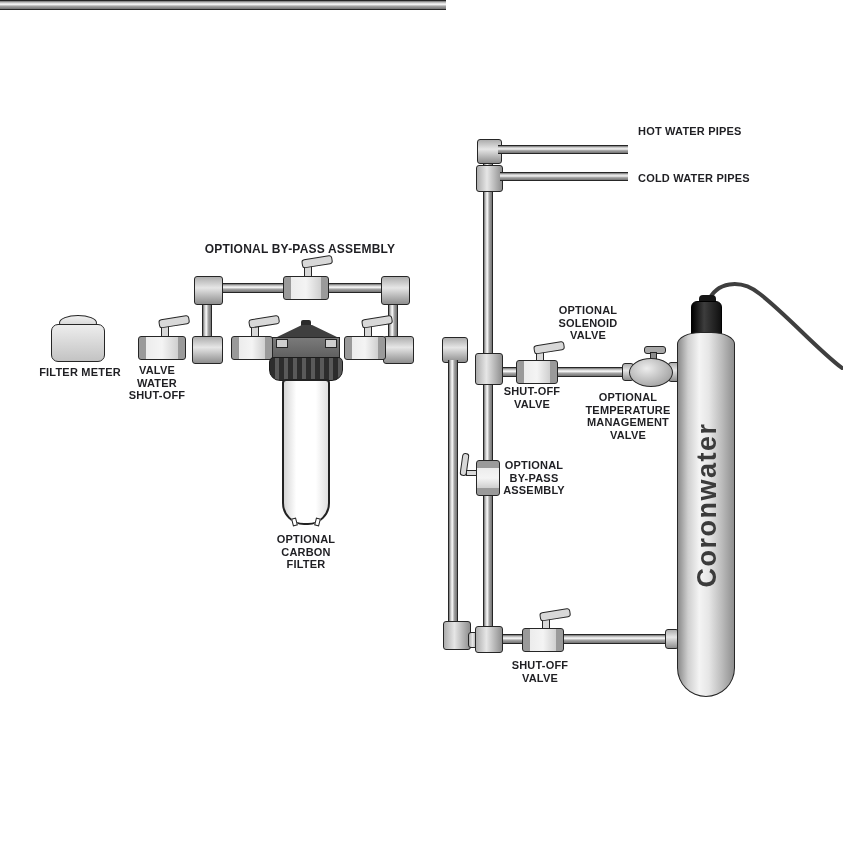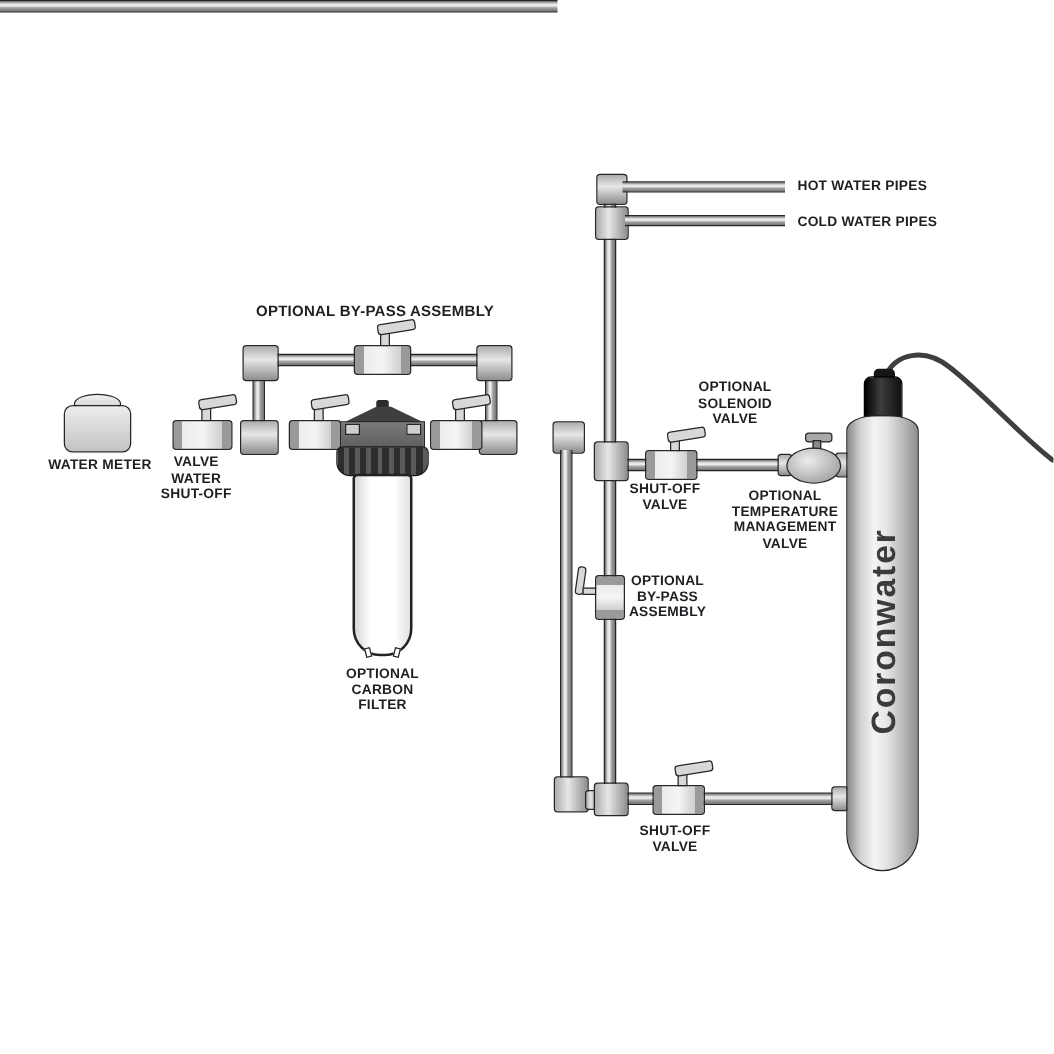--- a/index.html
+++ b/index.html
@@ -96,21 +96,21 @@
 </style>
 </head>
 <body>
 
 <div id="canvas">
 
   <div class="abs pipe-h" style="left:0; top:343; width:446px;"></div>
 
   <div class="abs meter-lid" style="left:59px; top:315px; width:38px; height:16px;"></div>
   <div class="abs meter-body" style="left:51px; top:324px; width:54px; height:38px;"></div>
-  <div class="lbl" style="left:30px; top:366px; width:100px;">WATER METER</div>
+  <div class="lbl" style="left:30px; top:366px; width:100px;">FILTER METER</div>
 
   <div class="handle" style="left:158px; top:315px;">
     <div class="h-stem"></div>
       <div class="h-arm"></div>
   </div>
   <div class="abs valve-body" style="left:138px; top:336px; width:48px; height:24px;"></div>
   <div class="lbl" style="left:112px; top:364px; width:90px;">VALVE
 WATER
 SHUT-OFF</div>
 
@@ -155,21 +155,21 @@
   <div class="abs fitting" style="left:442px; top:337px; width:26px; height:26px;"></div>
   <div class="abs pipe-v" style="left:448px; top:360px; height:268px;"></div>
   <div class="abs fitting-v" style="left:443px; top:621px; width:28px; height:29px;"></div>
   <div class="abs fitting-v" style="left:468px; top:632px; width:11px; height:16px;"></div>
 
   <div class="abs pipe-v" style="left:483px; top:158px; height:474px;"></div>
   <div class="abs fitting" style="left:477px; top:139px; width:25px; height:25px;"></div>
   <div class="abs fitting-v" style="left:476px; top:165px; width:27px; height:27px;"></div>
   <div class="abs pipe-h" style="left:498px; top:145px; width:130px; height:9px;"></div>
   <div class="abs pipe-h" style="left:500px; top:172px; width:128px; height:9px;"></div>
-  <div class="lbl lbl-row" style="left:638px; top:143px;">HOT WATER PIPES</div>
+  <div class="lbl lbl-row" style="left:638px; top:125px;">HOT WATER PIPES</div>
   <div class="lbl lbl-row" style="left:638px; top:172px;">COLD WATER PIPES</div>
 
   <div class="abs pipe-h" style="left:498px; top:367px; width:132px;"></div>
   <div class="abs fitting-v" style="left:475px; top:353px; width:28px; height:32px;"></div>
   <div class="handle" style="left:533px; top:341px;">
     <div class="h-stem"></div>
       <div class="h-arm"></div>
   </div>
   <div class="abs valve-body" style="left:516px; top:360px; width:42px; height:24px;"></div>
   <div class="lbl" style="left:538px; top:304px; width:100px;">OPTIONAL

